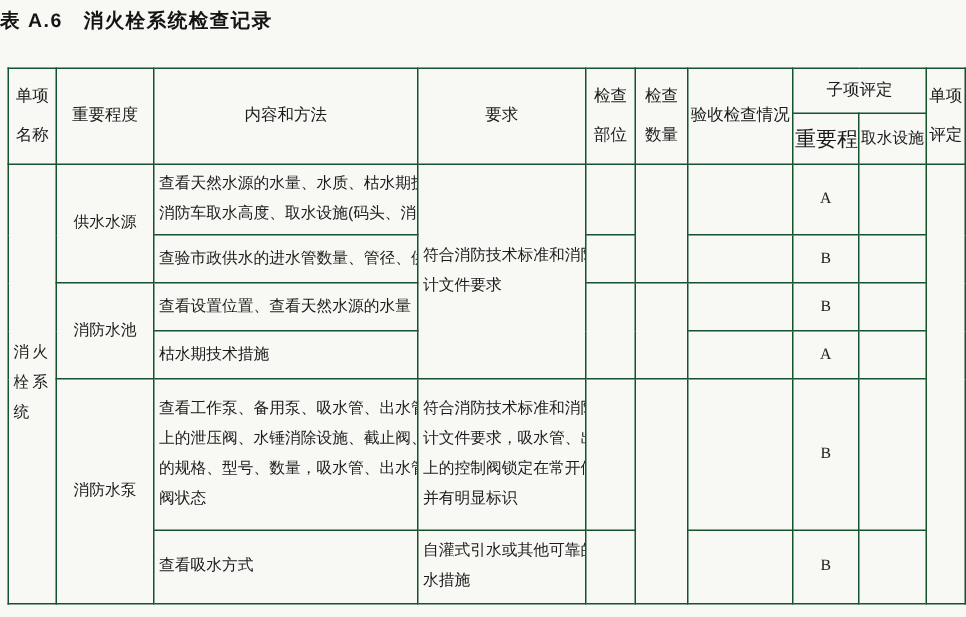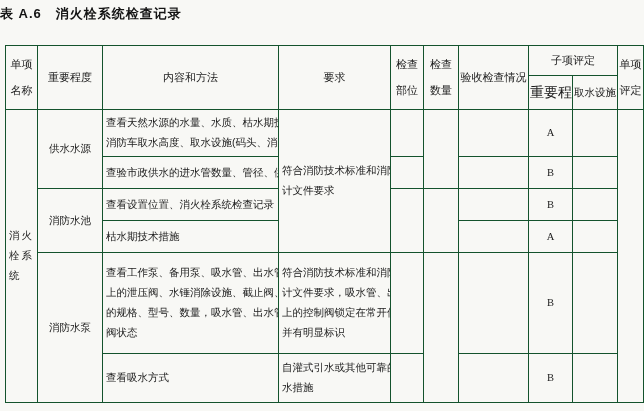--- a/index.html
+++ b/index.html
@@ -136,21 +136,21 @@
     <tr style="height:32px">
       <td class="c-left">查验市政供水的进水管数量、管径、供水能力</td>
       <td></td>
       <td></td>
       <td class="grade">B</td>
       <td></td>
     </tr>
 
     <tr style="height:32px">
       <td rowspan="2" class="subitem">消防水池</td>
-      <td class="c-left">查看设置位置、消火栓系统检查记录</td>
+      <td class="c-left">查看设置位置、查看天然水源的水量</td>
       <td rowspan="2"></td>
       <td rowspan="2"></td>
       <td></td>
       <td class="grade">B</td>
       <td></td>
     </tr>
 
     <tr style="height:32px">
       <td class="c-left">枯水期技术措施</td>
       <td></td>

